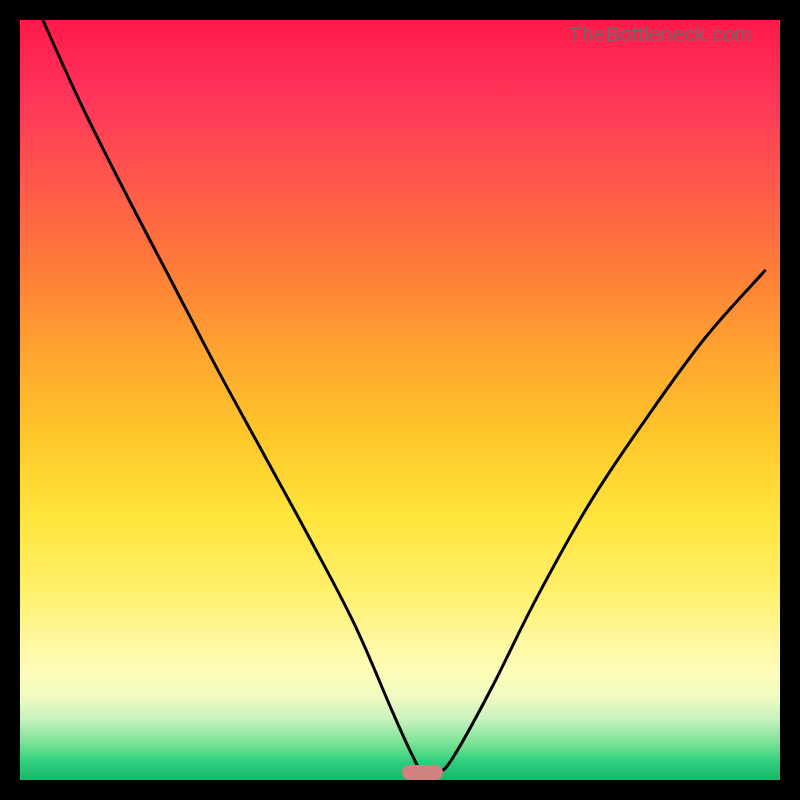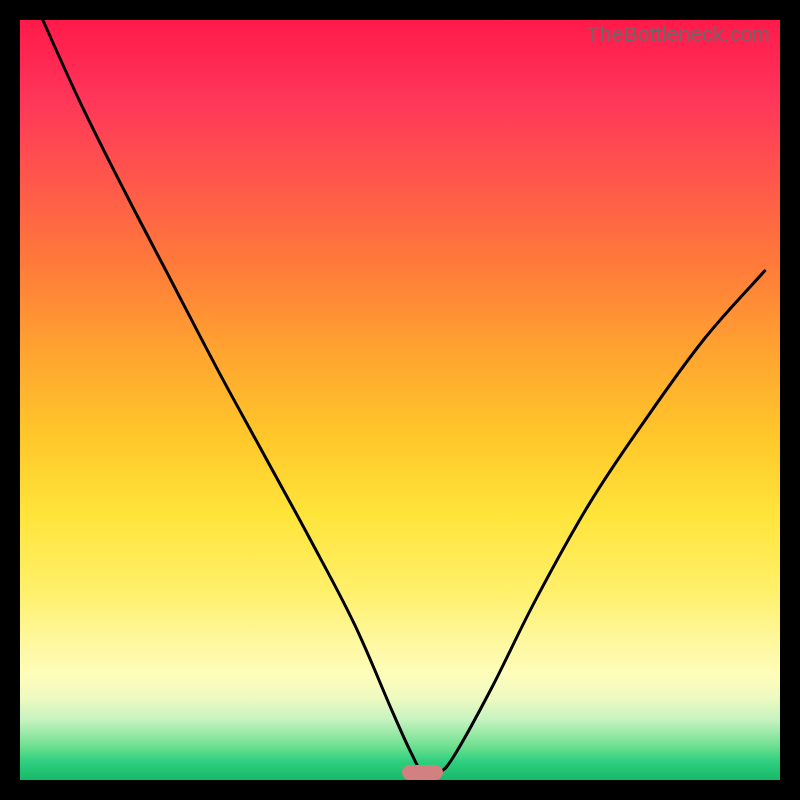--- a/index.html
+++ b/index.html
@@ -31,21 +31,21 @@
       #f0fac0 89%,
       #c8f3c0 92%,
       #70e090 95.5%,
       #30d080 97.5%,
       #18b86a 100%
     );
   }
   .watermark {
     position: absolute;
     top: 2px;
-    right: 10px;
+    right: 28px;
     color: #6a6a6a;
     font-size: 21px;
     letter-spacing: 0.2px;
     font-weight: 500;
   }
   .curve-svg {
     position: absolute;
     left: 0; top: 0;
     width: 100%;
     height: 100%;

